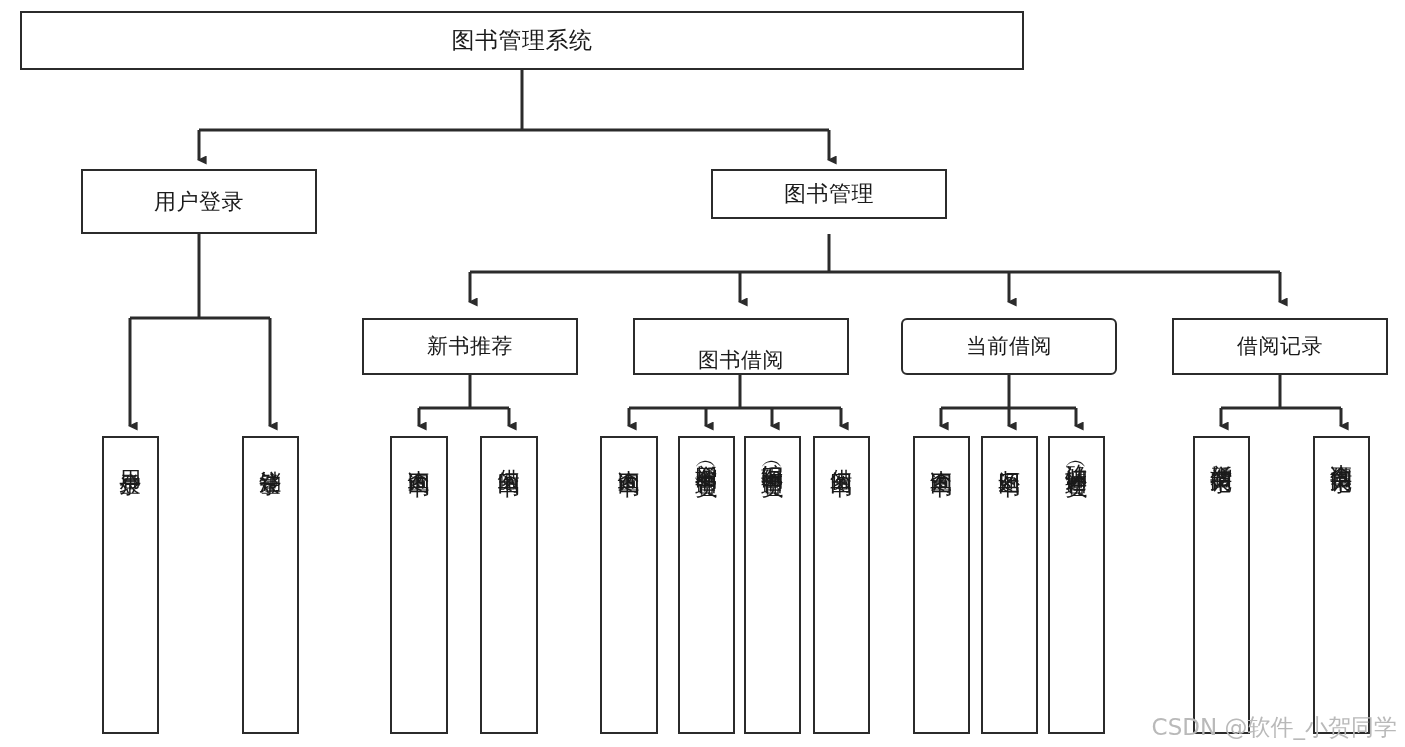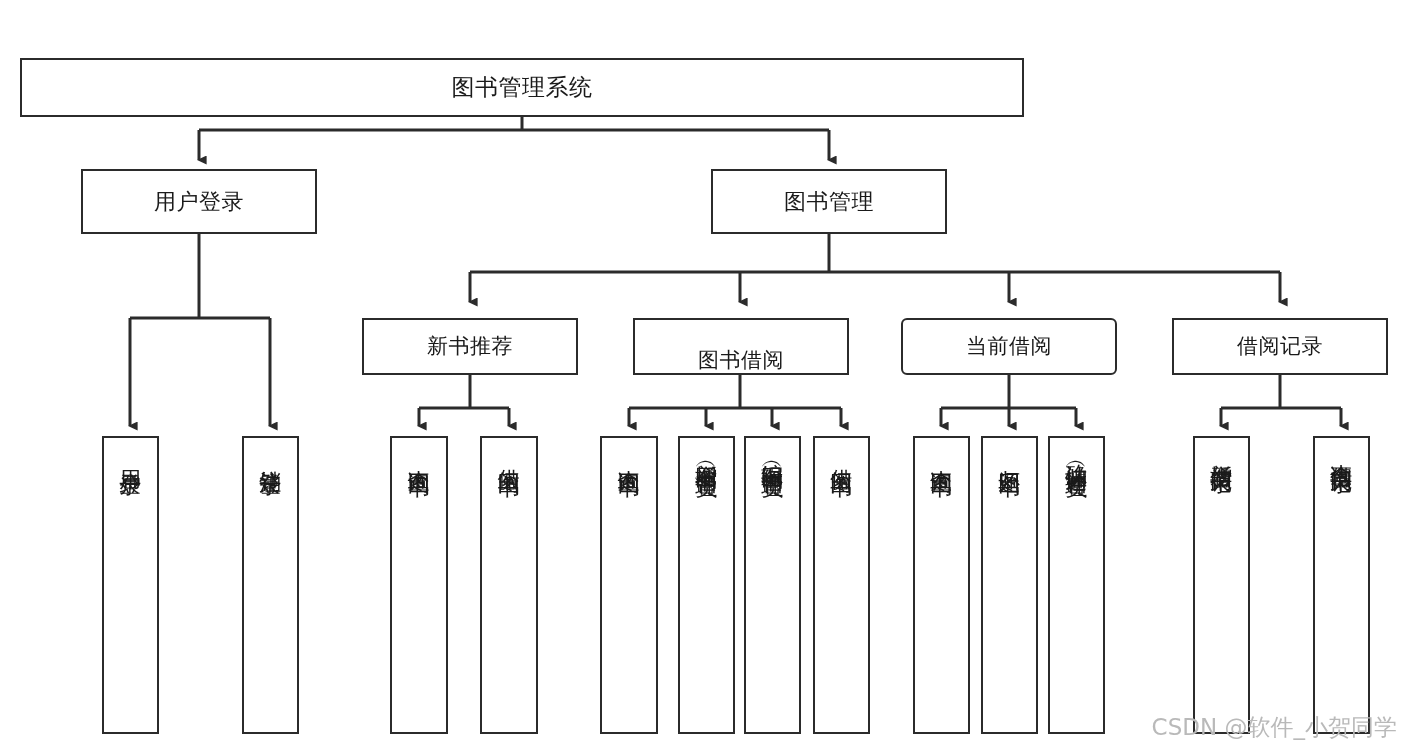--- a/index.html
+++ b/index.html
@@ -38,21 +38,20 @@
     z-index: 2;
   }
   .node-label {
     display: block;
     text-align: center;
     line-height: 1.18;
     letter-spacing: 0.5px;
   }
   .node.root {
     border-width: 2px;
-    margin-top: 47px;
   }
   .node.root .node-label {
     font-size: 23px;
   }
   .node.level1 .node-label {
     font-size: 22px;
   }
   .node.level2 .node-label {
     font-size: 21px;
   }
@@ -138,21 +137,21 @@
     </g>
   </svg>
 
   <div class="node root" style="left:20px; top:11px; width:1004px; height:59px;">
     <span class="node-label">图书管理系统</span>
   </div>
 
   <div class="node level1" style="left:81px; top:169px; width:236px; height:65px;">
     <span class="node-label">用户登录</span>
   </div>
-  <div class="node level1" style="left:711px; top:169px; width:236px; height:65px;">
+  <div class="node level1" style="left:711px; top:169px; width:236px; height:50px;">
     <span class="node-label">图书管理</span>
   </div>
 
   <div class="node level2" style="left:362px; top:318px; width:216px; height:57px;align-items:center;">
     <span class="node-label">新书推荐</span>
   </div>
   <div class="node level2" style="left:633px; top:318px; width:216px; height:57px;align-items:flex-end;">
     <span class="node-label">图书借阅</span>
   </div>
   <div class="node level2" style="left:901px; top:318px; width:216px; height:57px;border-radius:6px;">

